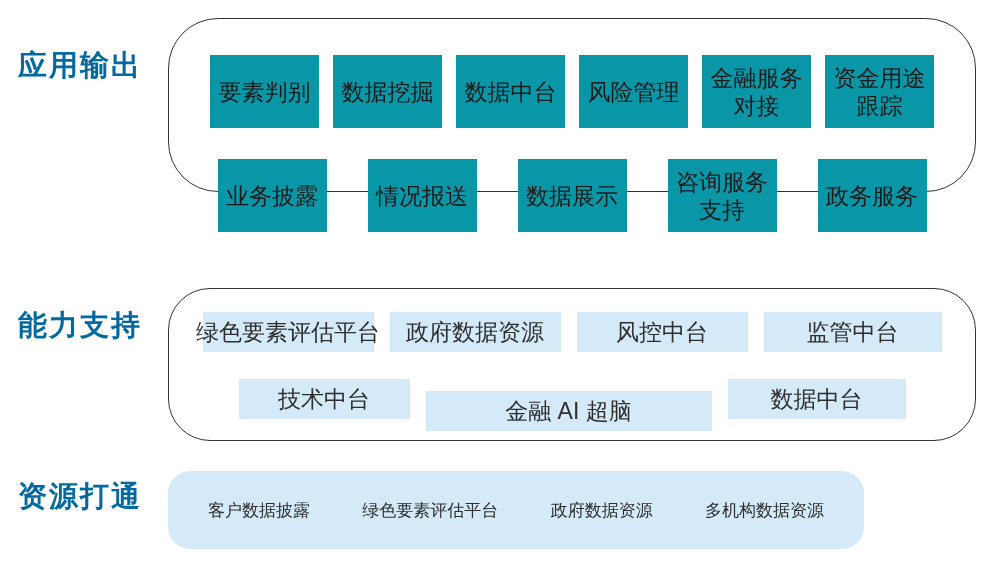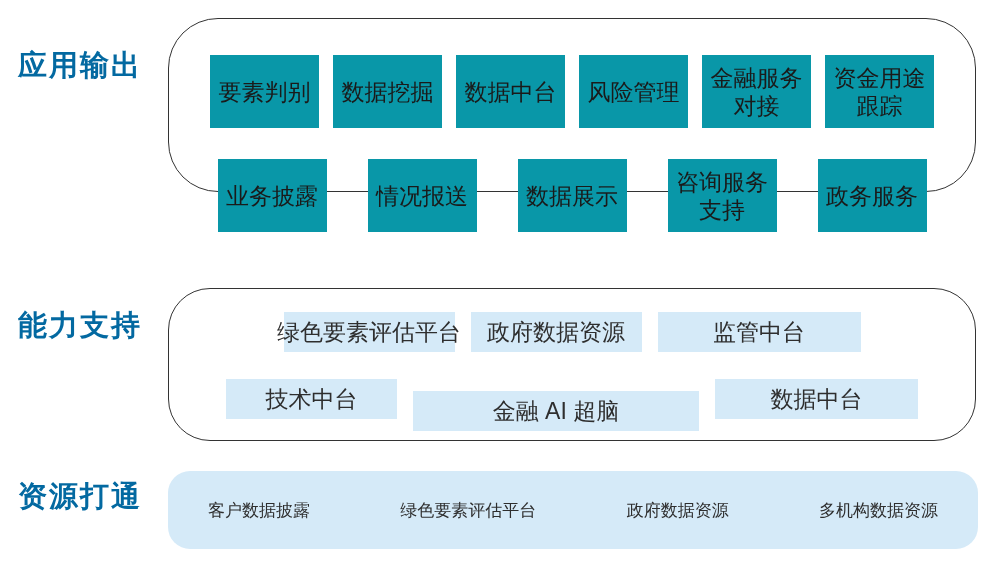--- a/index.html
+++ b/index.html
@@ -60,27 +60,27 @@
     background: #d5eaf8;
     color: #2e2e2e;
     font-size: 23px;
     display: flex;
     align-items: center;
     justify-content: center;
     text-align: center;
     white-space: nowrap;
   }
   .cap-box.wide { width: 286px; margin-top: 12px; }
-  .cap-box.narrow { width: 203px; }
+  .cap-box.narrow { width: 178px; }
 
   .resource-band {
     position: absolute;
     left: 168px;
     top: 471px;
-    width: 810px;
+    width: 696px;
     height: 78px;
     background: #d5eaf8;
     border-radius: 22px;
     display: flex;
     align-items: center;
     justify-content: space-between;
     padding: 0 40px;
     font-size: 17px;
     color: #2e2e2e;
   }
@@ -113,20 +113,21 @@
       <div class="app-box">咨询服务
 支持</div>
       <div class="app-box">政务服务</div>
     </div>
   </div>
 
   <div class="rounded-container" id="container-cap">
     <div class="row row-cap1">
       <div class="cap-box">绿色要素评估平台</div>
       <div class="cap-box">政府数据资源</div>
+      <div class="cap-box">风控中台</div>
       <div class="cap-box narrow">监管中台</div>
     </div>
     <div class="row row-cap2">
       <div class="cap-box">技术中台</div>
       <div class="cap-box wide">金融 AI 超脑</div>
       <div class="cap-box narrow">数据中台</div>
     </div>
   </div>
 
   <div class="resource-band">

